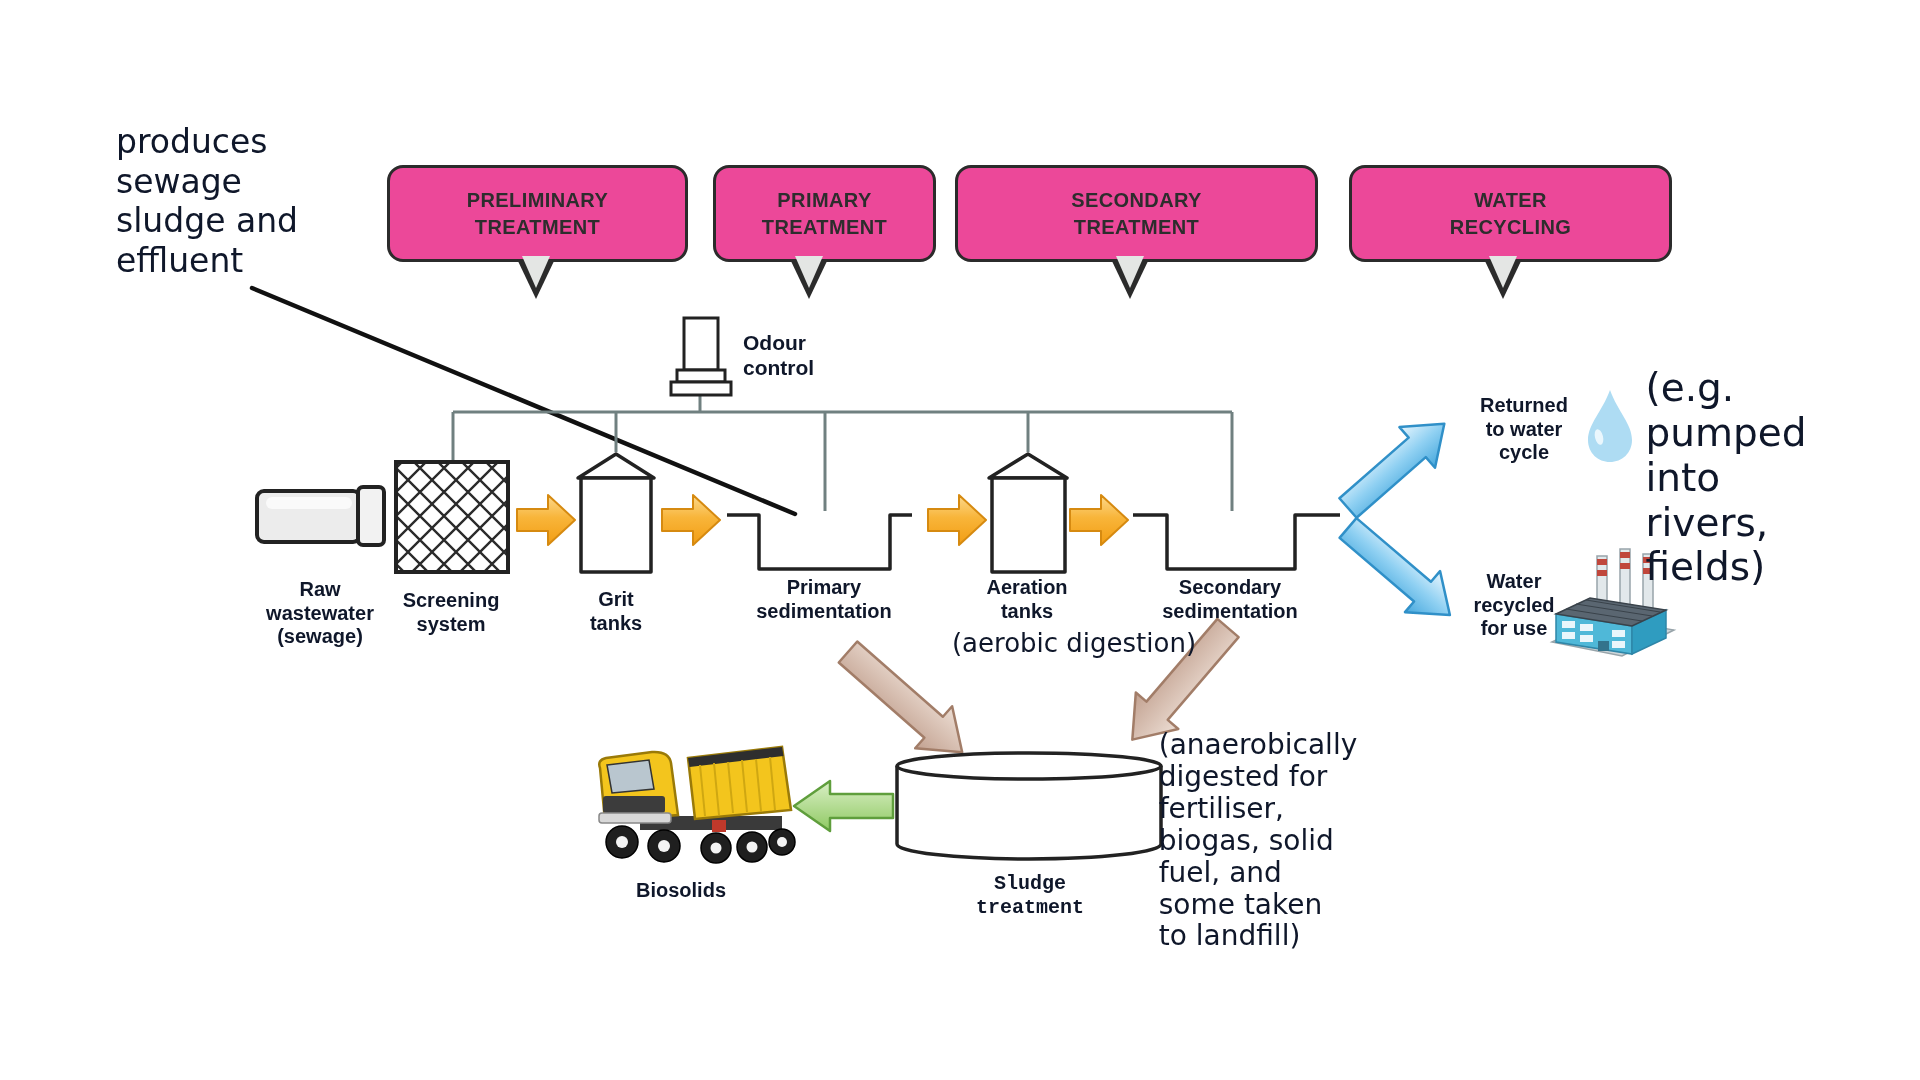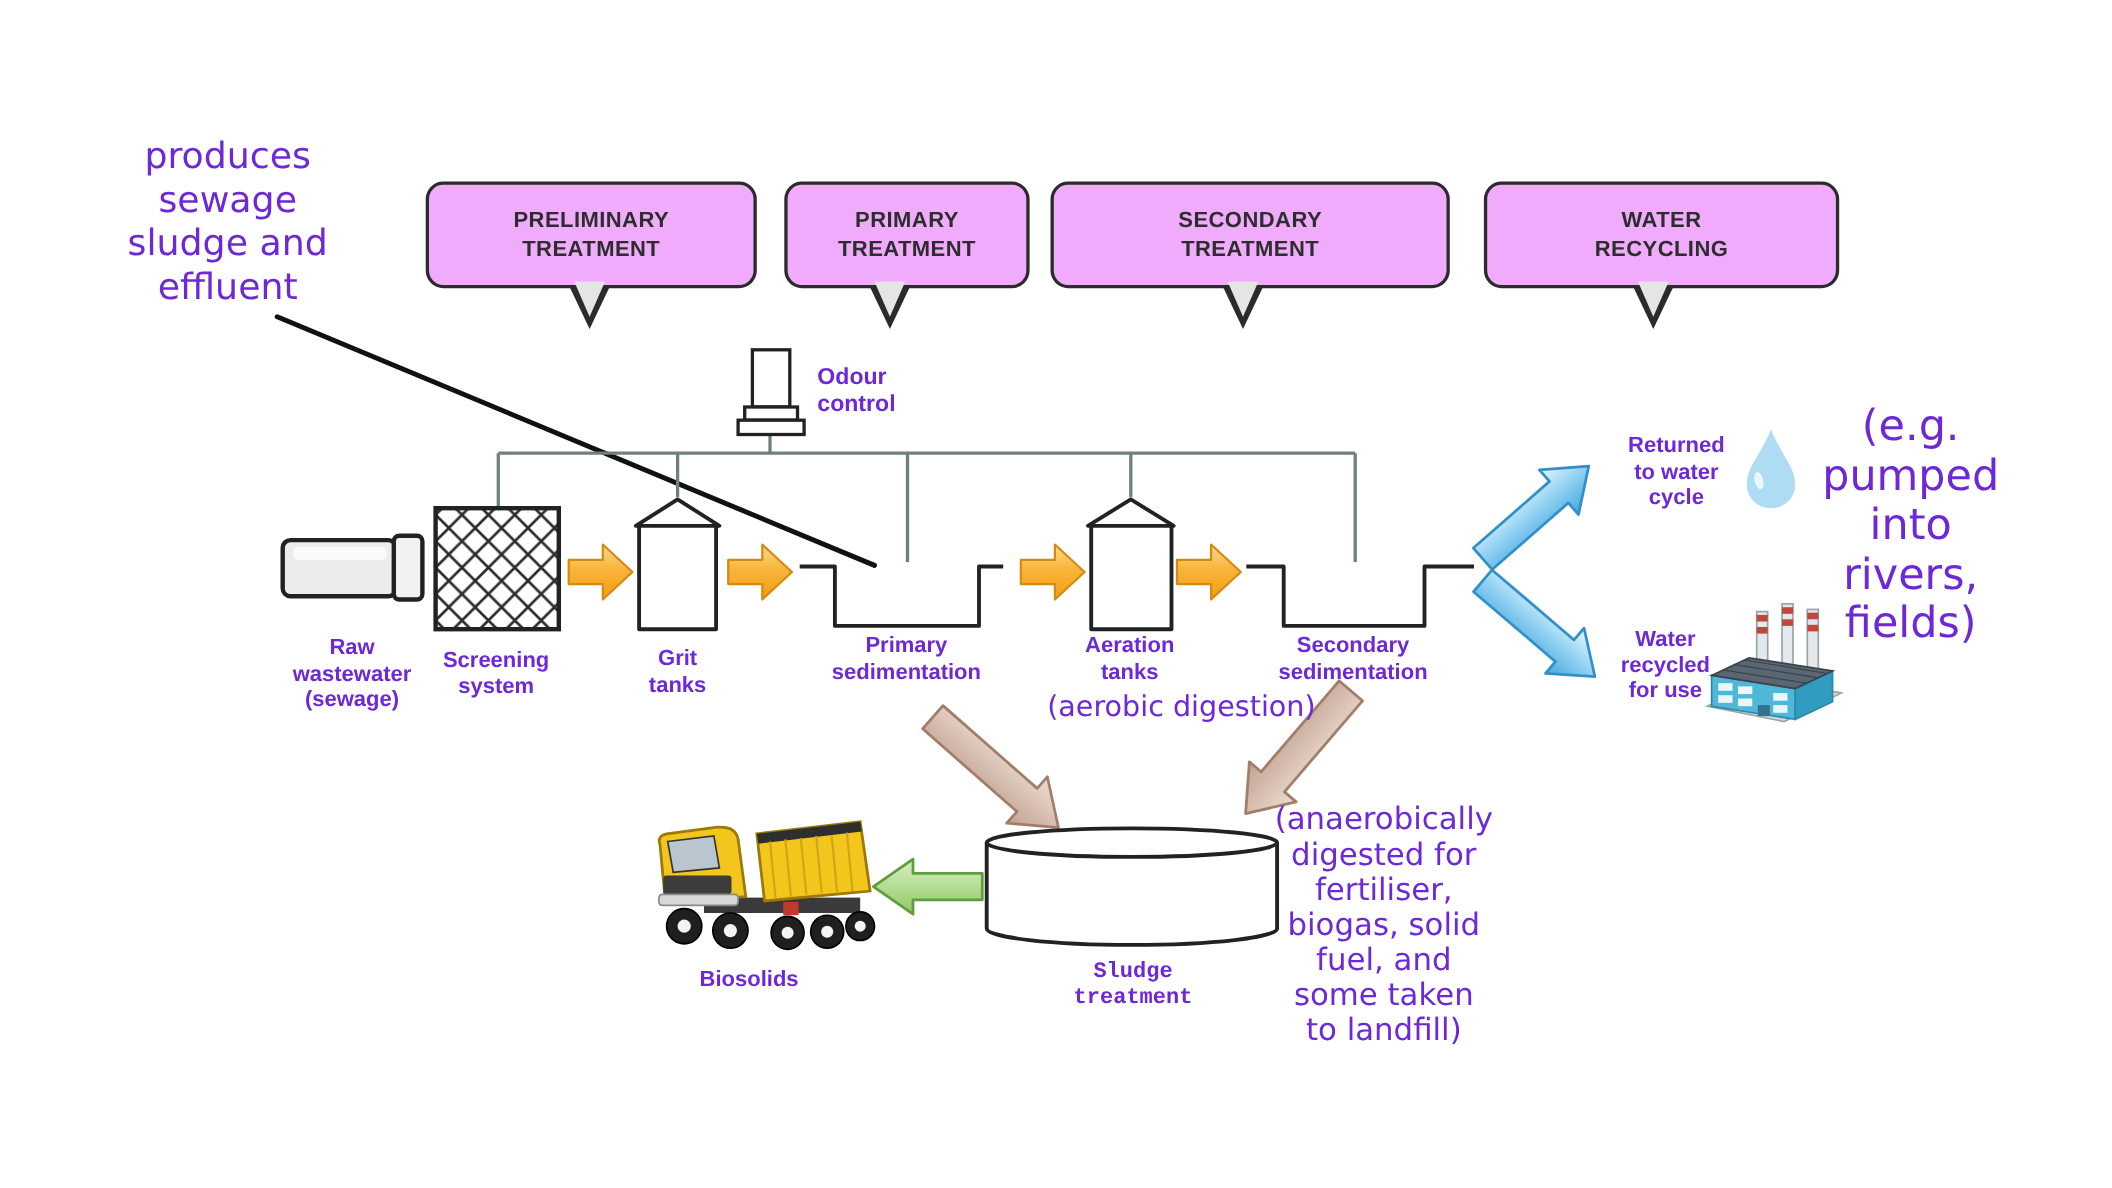--- a/index.html
+++ b/index.html
@@ -1,38 +1,38 @@
 <!DOCTYPE html>
 <html><head>
 <meta charset="utf-8">
 <style>
   html,body{margin:0;padding:0;background:#fff;}
   #canvas{position:relative;width:1920px;height:1080px;background:#fff;overflow:hidden;
           font-family:"Liberation Sans",sans-serif;}
   svg.layer{position:absolute;left:0;top:0;}
 
   
-  .bubble{position:absolute;height:97px;background:#f0abfc;border:3px solid #2b2b2b;
+  .bubble{position:absolute;height:97px;background:#ec4899;border:3px solid #2b2b2b;
           border-radius:16px;display:flex;align-items:center;justify-content:center;
           box-sizing:border-box;}
   .bubble .bl{font-weight:bold;font-size:20px;letter-spacing:.4px;color:#2d2d2d;
           text-align:center;white-space:pre-line;line-height:1.35;}
   .bubble::after{content:"";position:absolute;bottom:-40px;left:var(--tx,46%);
           border:19px solid transparent;border-top:40px solid #2b2b2b;border-bottom:0;}
   .bubble::before{content:"";position:absolute;bottom:-29px;left:calc(var(--tx,46%) + 5px);
           border:14px solid transparent;border-top:32px solid #e4e6e4;border-bottom:0;z-index:2;}
 
   
   .lbl{position:absolute;transform:translateX(-50%);font-weight:bold;font-size:20px;
-       color:#6d28d9;text-align:center;white-space:pre-line;line-height:1.18;}
+       color:#0f172a;text-align:center;white-space:pre-line;line-height:1.18;}
   .lbl.left{transform:none;text-align:left;}
 
   
   .note{position:absolute;transform:translateX(-50%);font-family:"DejaVu Sans",sans-serif;
-        font-size:28px;color:#6d28d9;text-align:center;white-space:pre-line;line-height:1.14;}
+        font-size:28px;color:#0f172a;text-align:left;white-space:pre-line;line-height:1.14;}
   .note.big{font-size:33px;line-height:1.2;}
   .note.mid{font-size:39px;line-height:1.15;}
   .note.small{font-size:26px;margin-left:44px;}
 </style>
 </head>
 <body>
 
 <div id="canvas">
 
   <svg class="layer" width="1920" height="1080" viewBox="0 0 1920 1080">

